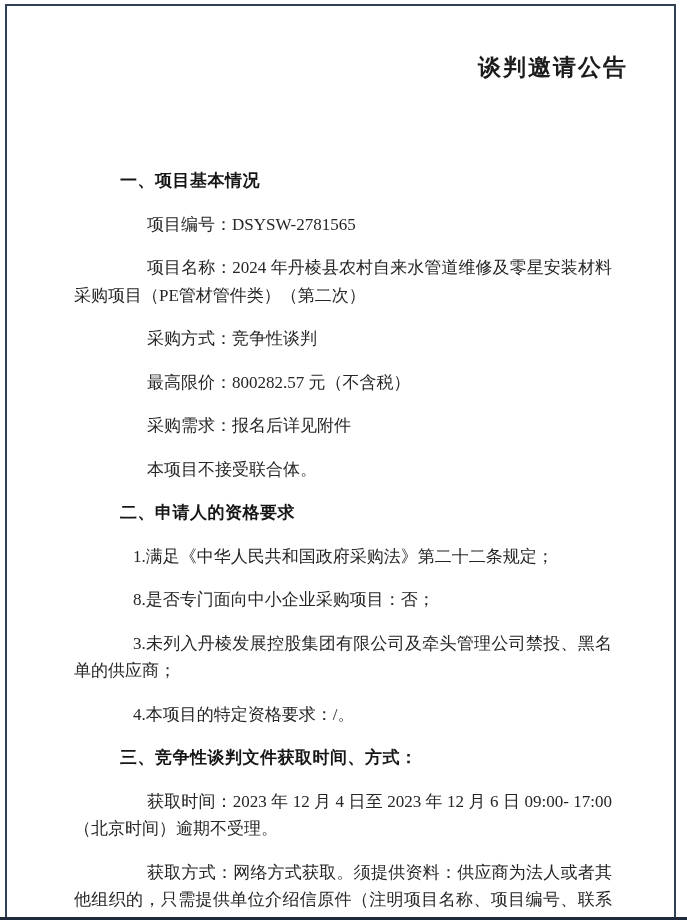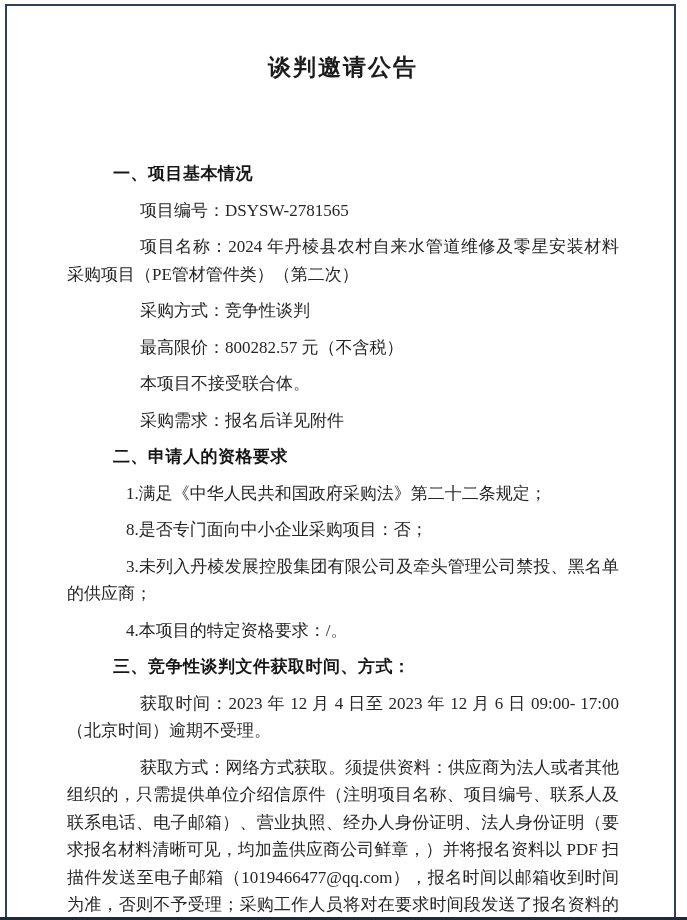--- a/index.html
+++ b/index.html
@@ -23,35 +23,35 @@
   .bottom-edge {
     position: absolute;
     left: 0; bottom: 0;
     width: 687px; height: 3px;
     background: #202a38;
   }
   .doc-title {
     position: absolute;
     top: 52px; left: 58px;
     width: 570px;
-    text-align: center;
+    text-align: right;
     font-size: 23px;
     font-weight: bold;
     letter-spacing: 2px;
     color: #1c1c1c;
   }
   .doc-body {
     position: absolute;
     top: 151px; left: 58px;
     width: 570px;
     font-size: 17px;
     line-height: 27.5px;
     text-align: justify;
   }
-  .doc-body p { margin: 9px; padding: 0; }
+  .doc-body p { margin: 16px; padding: 0; }
   .h {
     font-family: "Liberation Sans", "DejaVu Sans", sans-serif;
     font-weight: bold;
     color: #161616;
     text-indent: 46px;
     letter-spacing: 0.5px;
   }
   .p  { text-indent: 73px; }
   .pn { text-indent: 59px; }
 </style>
@@ -61,22 +61,22 @@
 <div class="page-frame"></div>
 
 <div class="doc-title">谈判邀请公告</div>
 
 <div class="doc-body">
   <p class="h">一、项目基本情况</p>
   <p class="p">项目编号：DSYSW-2781565</p>
   <p class="p">项目名称：2024 年丹棱县农村自来水管道维修及零星安装材料采购项目（PE管材管件类）（第二次）</p>
   <p class="p">采购方式：竞争性谈判</p>
   <p class="p">最高限价：800282.57 元（不含税）</p>
+  <p class="p">采购需求：报名后详见附件</p>
   <p class="p">本项目不接受联合体。</p>
-  <p class="p">采购需求：报名后详见附件</p>
 
   <p class="h">二、申请人的资格要求</p>
   <p class="pn">1.满足《中华人民共和国政府采购法》第二十二条规定；</p>
   <p class="pn">8.是否专门面向中小企业采购项目：否；</p>
   <p class="pn">3.未列入丹棱发展控股集团有限公司及牵头管理公司禁投、黑名单的供应商；</p>
   <p class="pn">4.本项目的特定资格要求：/。</p>
 
   <p class="h">三、竞争性谈判文件获取时间、方式：</p>
   <p class="p">获取时间：2023 年 12 月 4 日至 2023 年 12 月 6 日 09:00- 17:00（北京时间）逾期不受理。</p>
   <p class="p">获取方式：网络方式获取。须提供资料：供应商为法人或者其他组织的，只需提供单位介绍信原件（注明项目名称、项目编号、联系人及联系电话、电子邮箱）、营业执照、经办人身份证明、法人身份证明（要求报名材料清晰可见，均加盖供应商公司鲜章，）并将报名资料以 PDF 扫描件发送至电子邮箱（1019466477@qq.com），报名时间以邮箱收到时间为准，否则不予受理；采购工作人员将对在要求时间段发送了报名资料的进行审查，资料齐全符合报名要求的报名供应商在邮箱收到本项目采购文件后即报名成功。（谈判文件获取后,谈判资格不能转让）。</p>

